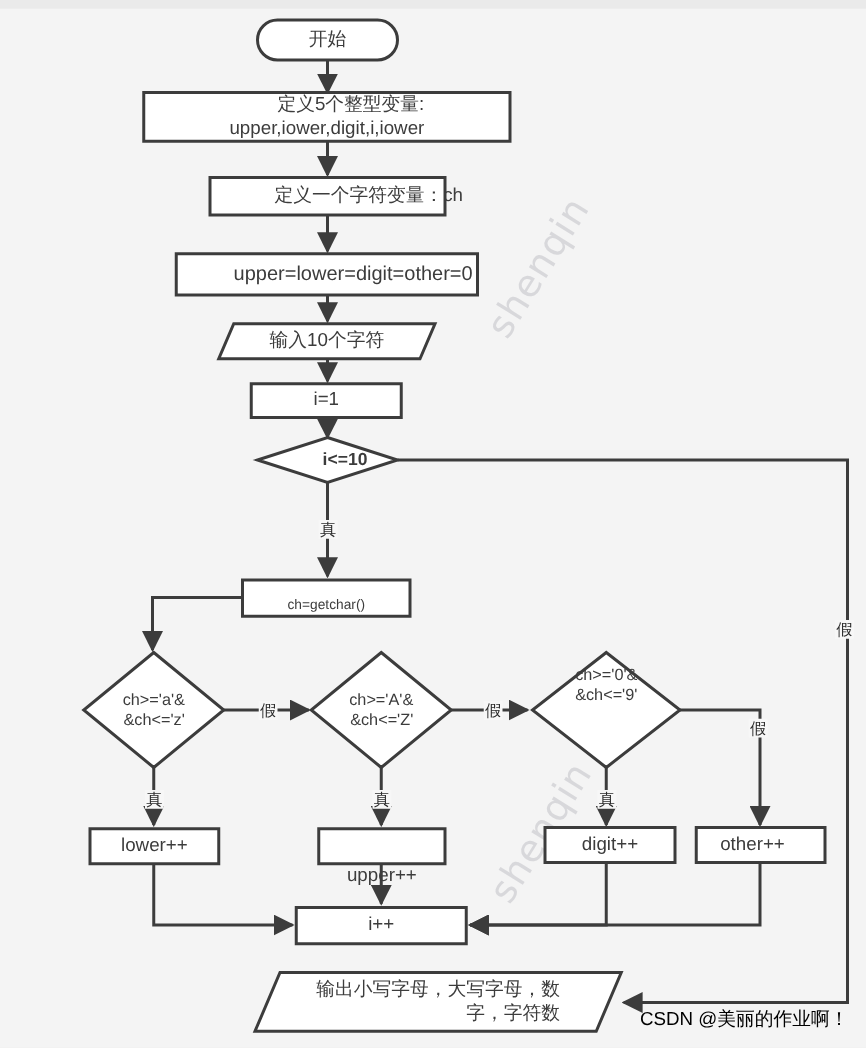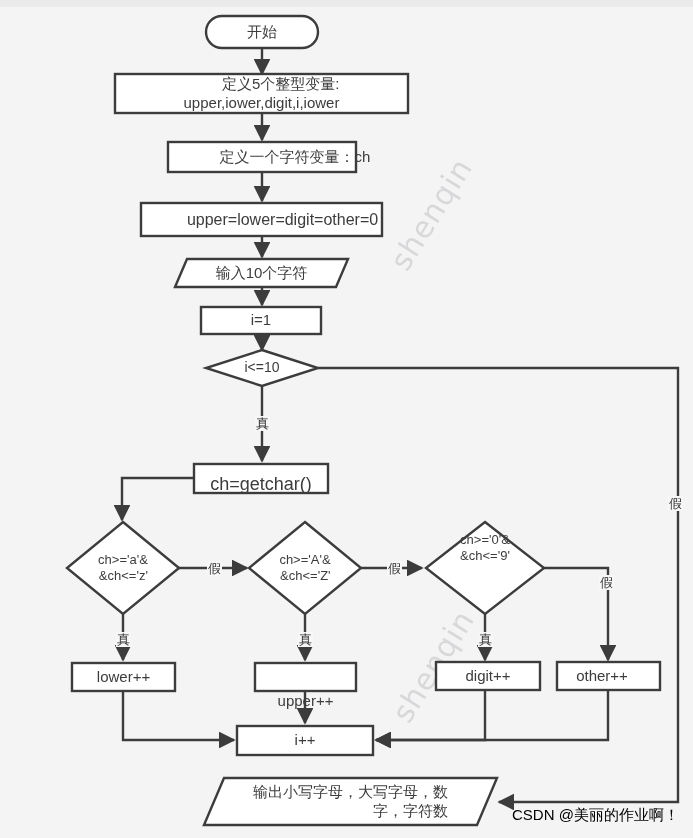--- a/index.html
+++ b/index.html
@@ -163,23 +163,23 @@
 upper,iower,digit,i,iower</div>
 
   <div class="node-label" style="left:168px; top:142px; width:188px; height:30px; font-size:15px;margin-left:33px;">定义一个字符变量：ch</div>
 
   <div class="node-label" style="left:141px; top:203px; width:283px; height:33px; font-size:16px;">upper=lower=digit=other=0</div>
 
   <div class="node-label" style="left:175px; top:259px; width:173px; height:28px; font-size:15px;">输入10个字符</div>
 
   <div class="node-label" style="left:201px; top:307px; width:120px; height:27px; font-size:15px;">i=1</div>
 
-  <div class="node-label" style="left:206px; top:352px; width:112px; height:32px; font-size:14px;">i&lt;=10</div>
-
-  <div class="node-label" style="left:194px; top:464px; width:134px; height:41px; font-size:18px;border-radius:12px;">ch=getchar()</div>
+  <div class="node-label" style="left:220px; top:352px; width:112px; height:32px; font-size:14px;font-weight:bold;">i&lt;=10</div>
+
+  <div class="node-label" style="left:194px; top:464px; width:134px; height:41px; font-size:11px;border-radius:12px;">ch=getchar()</div>
 
   <div class="node-label" style="left:68px; top:544px; width:110px; height:48px; font-size:13px;">ch&gt;='a'&amp;
 &amp;ch&lt;='z'</div>
 
   <div class="node-label" style="left:250px; top:544px; width:110px; height:48px; font-size:13px;">ch&gt;='A'&amp;
 &amp;ch&lt;='Z'</div>
 
   <div class="node-label" style="left:430px; top:524px; width:110px; height:48px; font-size:13px;">ch&gt;='0'&amp;
 &amp;ch&lt;='9'</div>
 

